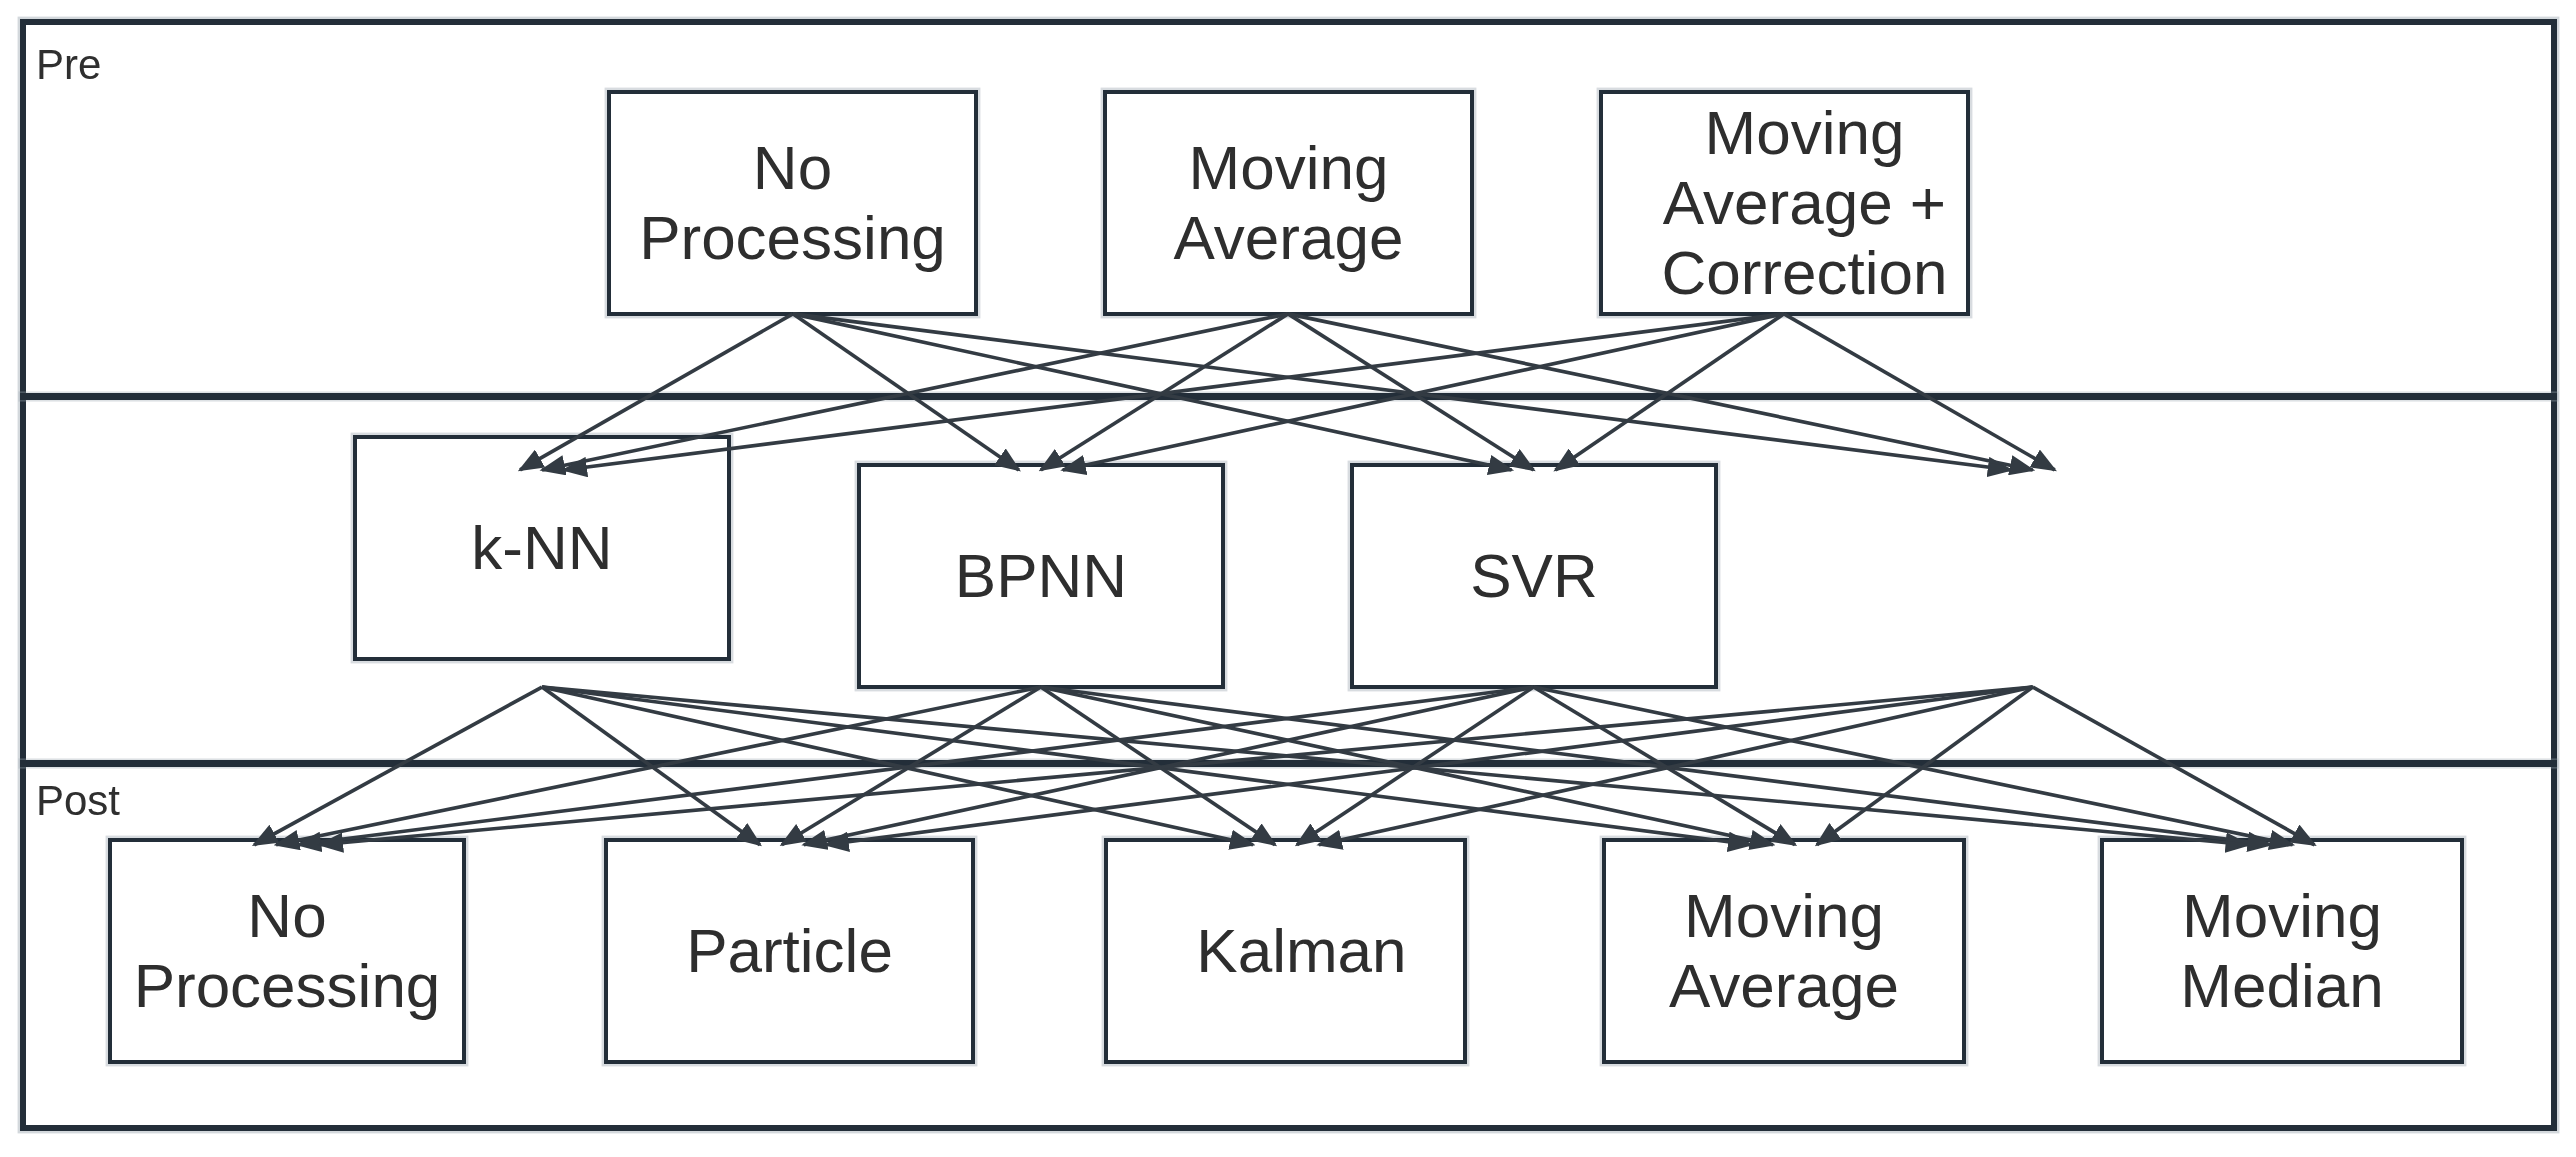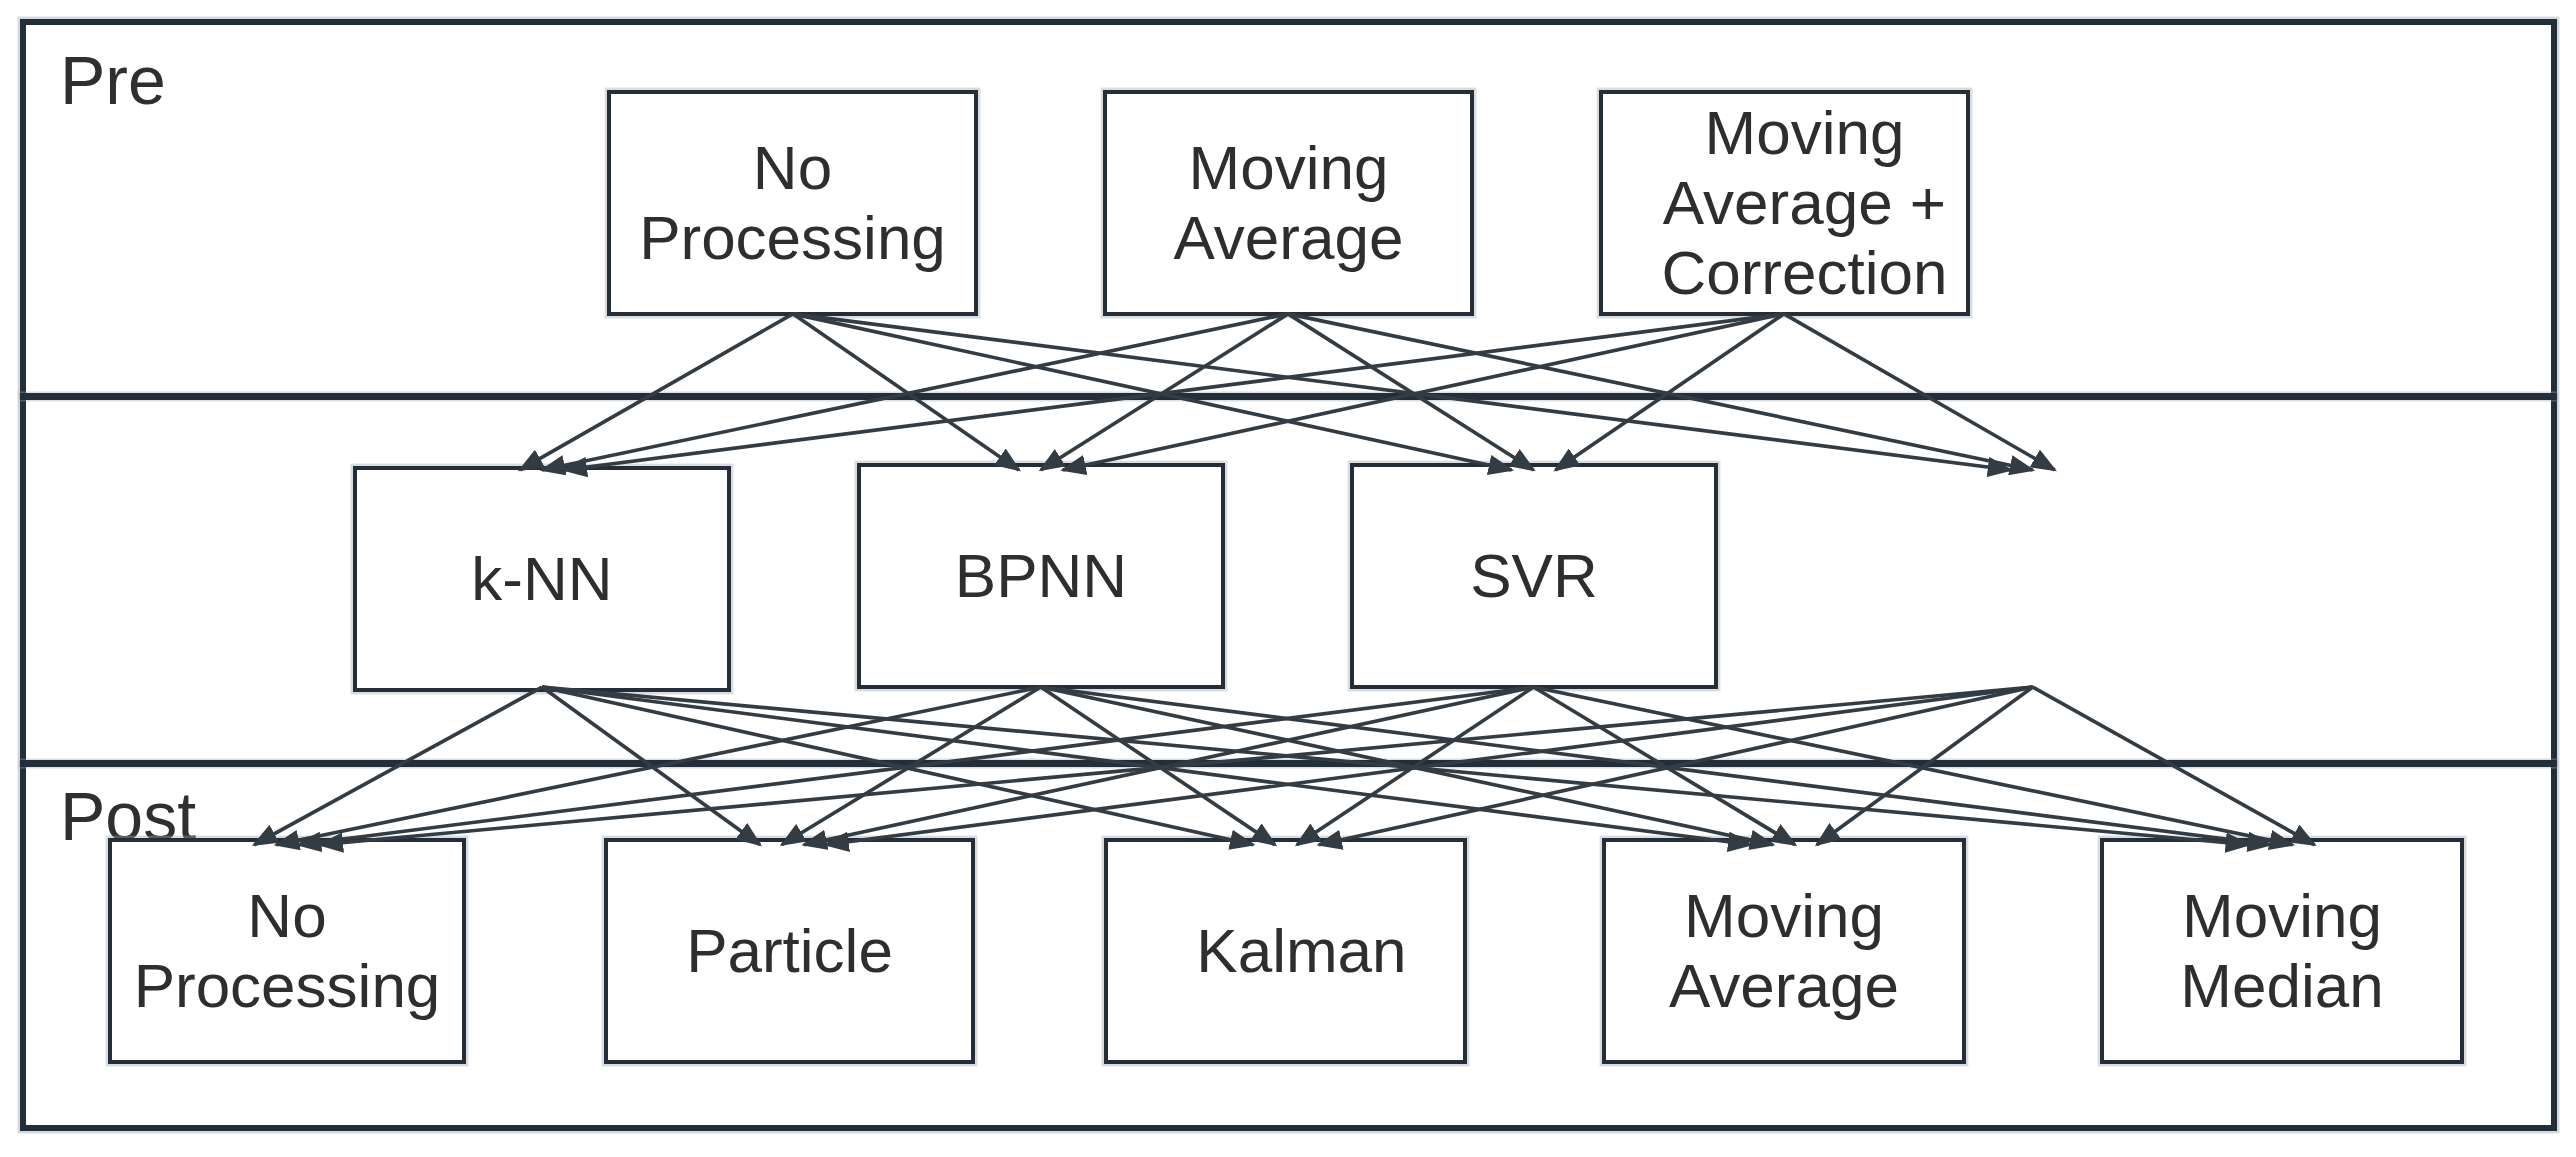--- a/index.html
+++ b/index.html
@@ -13,39 +13,39 @@
          border:6.5px solid #232e39;box-sizing:border-box;
          box-shadow:0 0 0 2.4px rgba(158,168,178,.45);}
 
   
   .divider{position:absolute;left:20.3px;width:2537px;height:6.5px;background:#232e39;
            box-shadow:0 0 0 1.6px rgba(158,168,178,.35);}
   .divider.d1{top:393px;}
   .divider.d2{top:760px;}
 
   
-  .band-label{position:absolute;left:60px;font-size:68px;font-weight:300;
+  .band-label{position:absolute;left:36px;font-size:42px;font-weight:300;
               color:#2f2f2f;letter-spacing:0px;white-space:nowrap;}
   .band-label.pre{top:41px;}
   .band-label.positioning{top:409px;}
   .band-label.post{top:777px;}
 
   
   .node{position:absolute;height:226px;background:#ffffff;
         border:4.1px solid #232e39;box-sizing:border-box;
         box-shadow:0 0 0 2.4px rgba(158,168,178,.4);
         display:flex;align-items:center;justify-content:center;
         text-align:center;font-size:62px;font-weight:300;line-height:1.13;
         color:#2e2e2e;padding:0 8.1px;}
 
   #n-pre-1 {left:607px; top:90px; width:371px;}
   #n-pre-2 {left:1103px;top:90px; width:371px;}
   #n-pre-3 {left:1599px;top:90px; width:371px;padding-left:48px;}
 
-  #n-pos-1 {left:353px; top:466px; width:378px;padding-left:8px;}
+  #n-pos-1 {left:353px; top:435px; width:378px;padding-left:8px;}
   #n-pos-2 {left:857px;top:463px; width:368px;}
   #n-pos-3 {left:1350px;top:463px; width:368px;}
   #n-pos-4 {left:1847px;top:463px; width:371px;}
 
   #n-post-1{left:108px; top:838px;width:358px;}
   #n-post-2{left:604px; top:838px;width:371px;}
   #n-post-3{left:1104px;top:838px;width:363px;padding-left:40px;}
   #n-post-4{left:1602px;top:838px;width:364px;}
   #n-post-5{left:2100px;top:838px;width:364px;}
 

